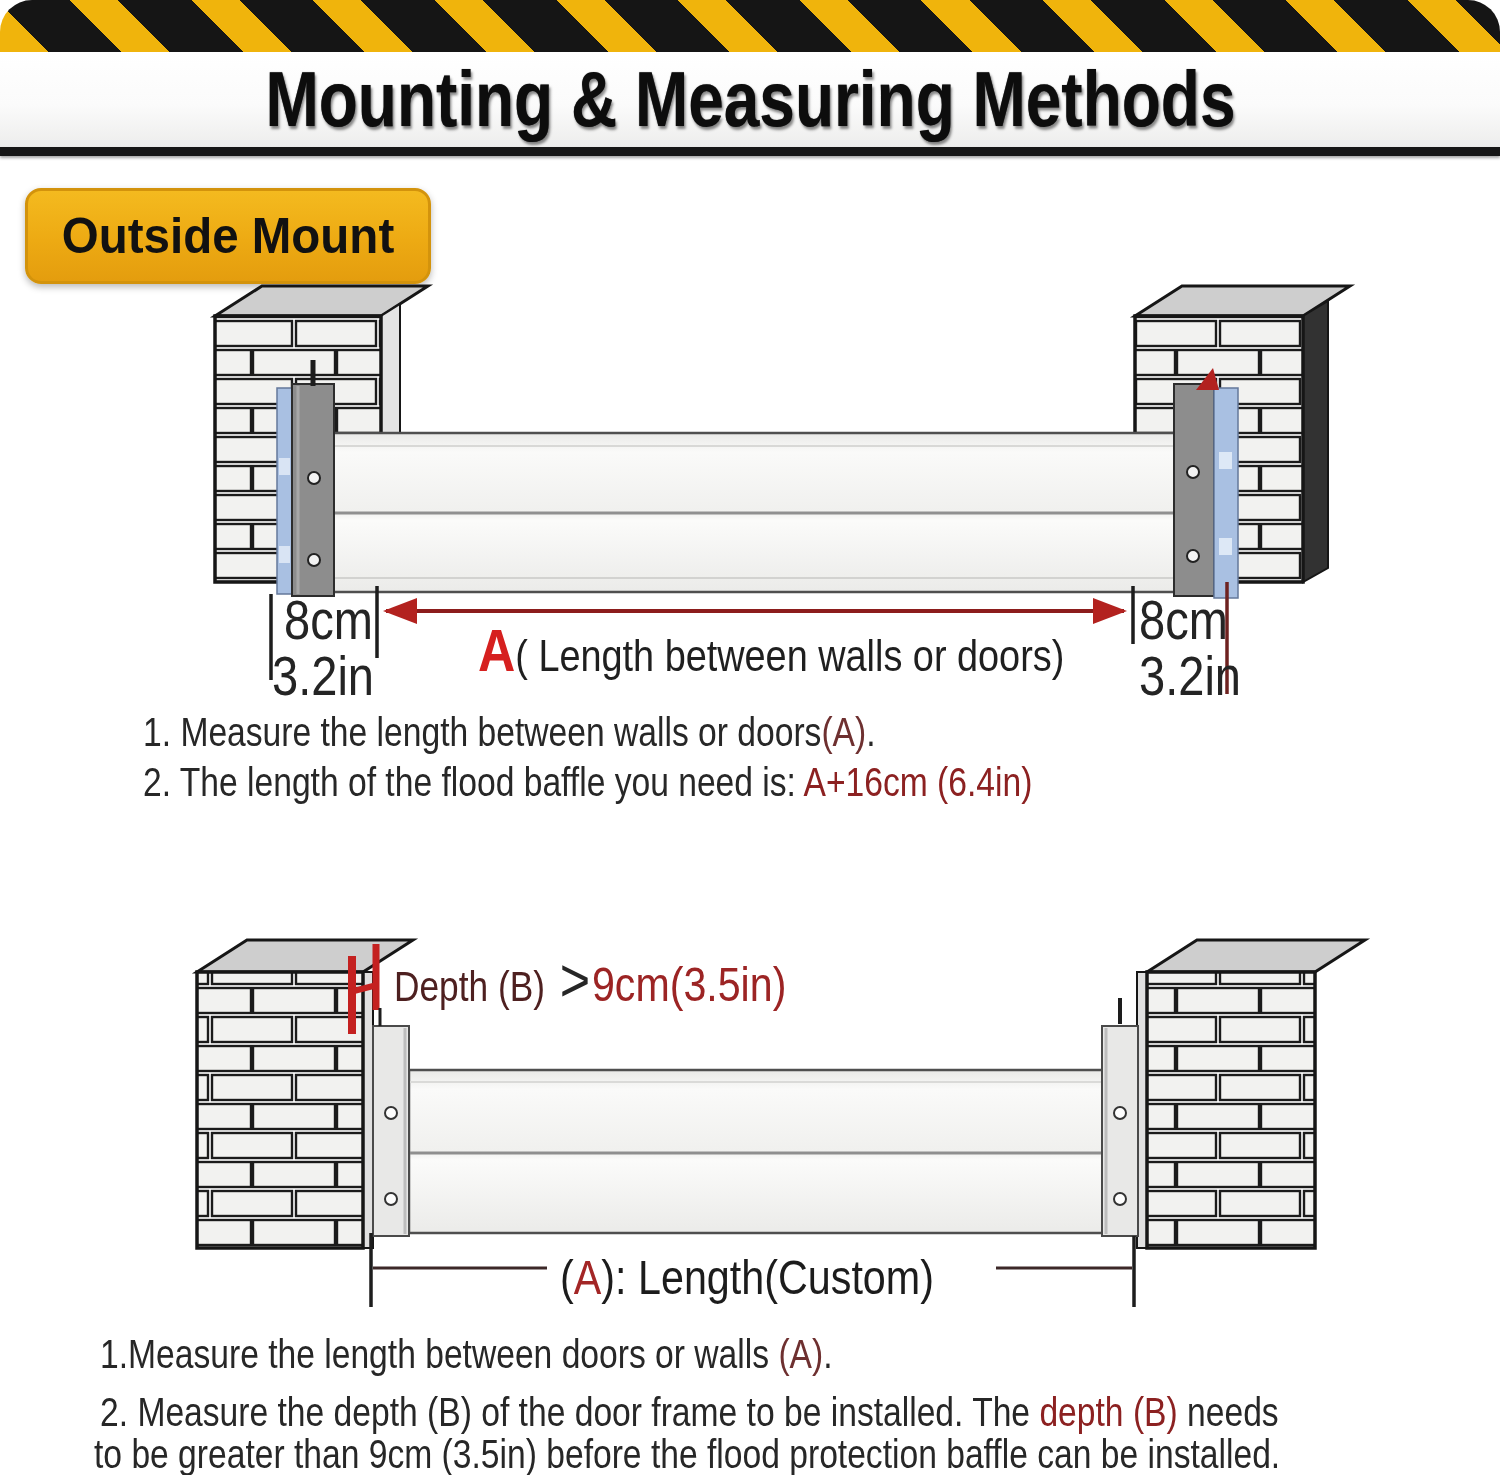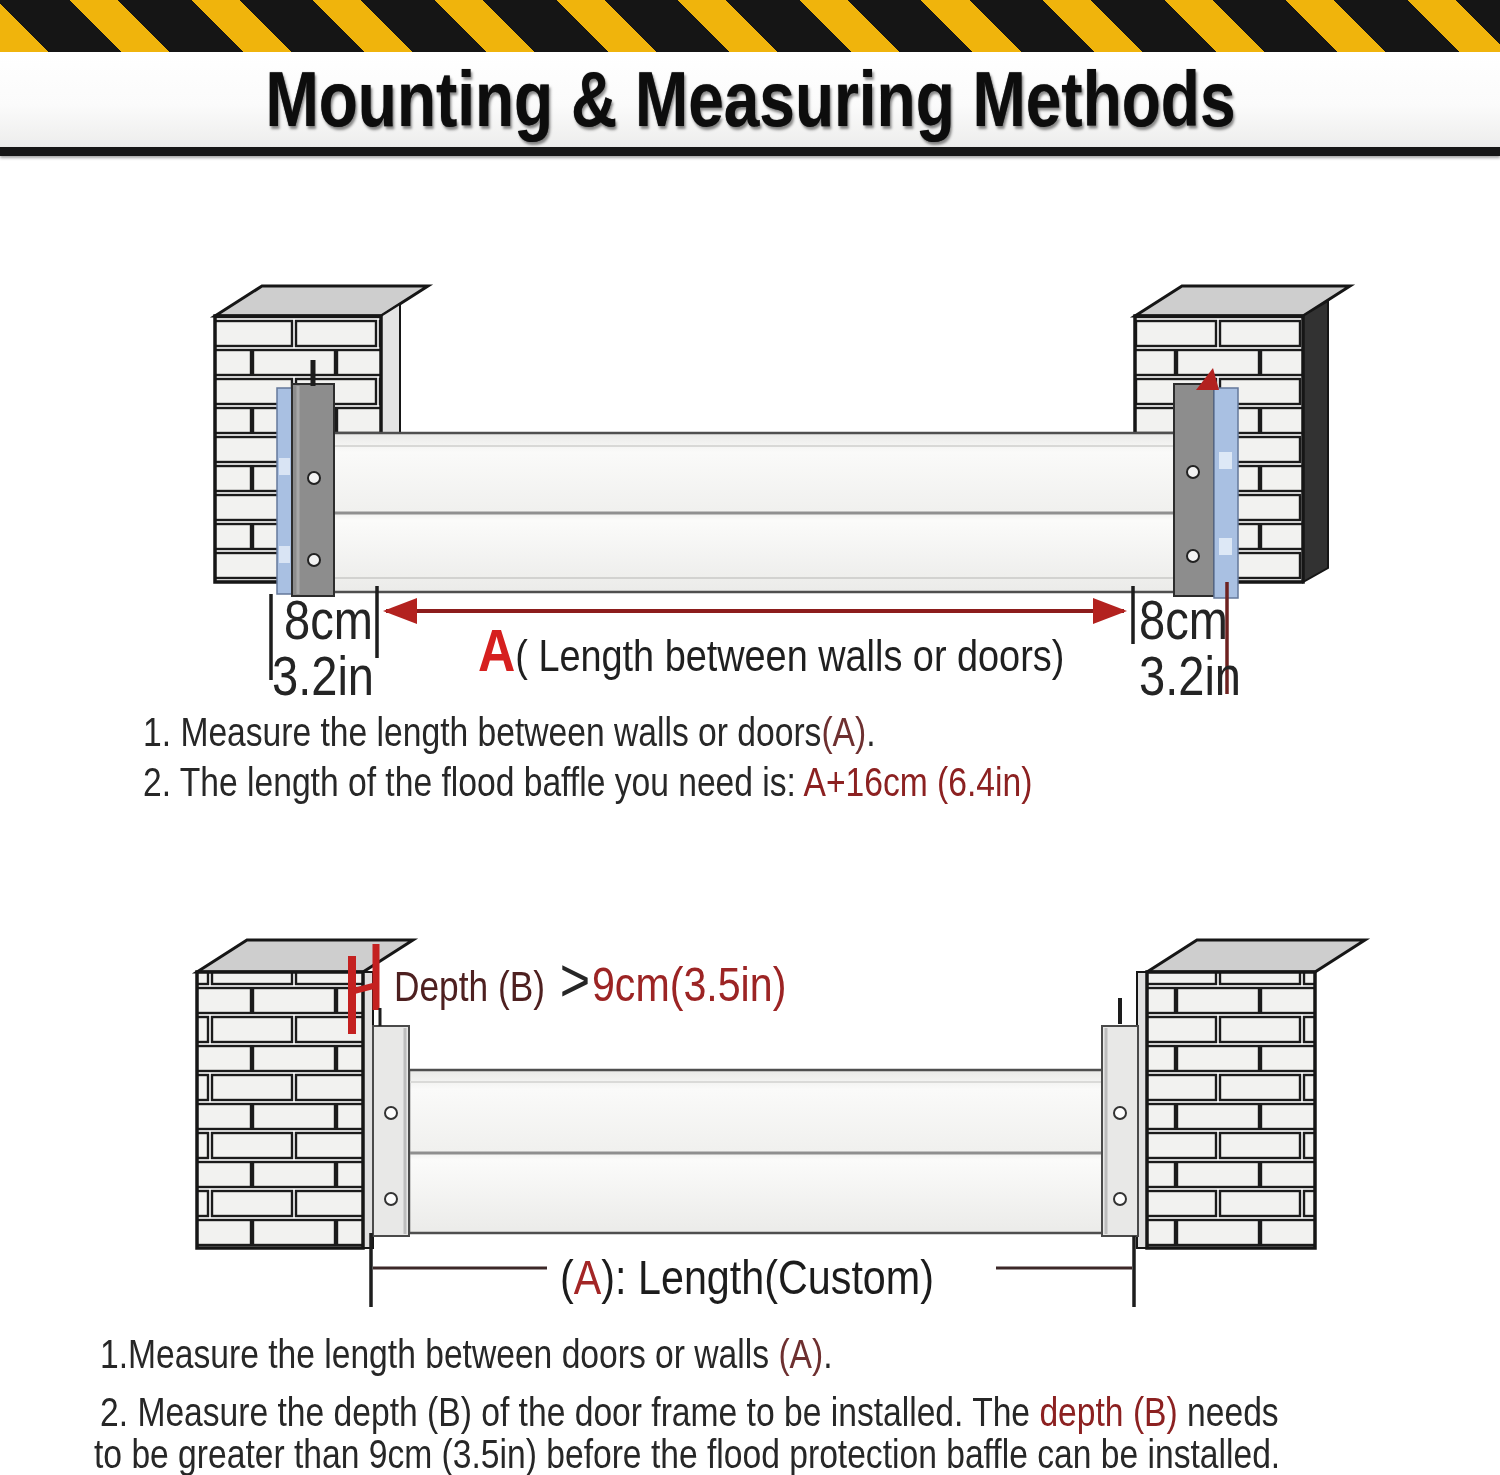--- a/index.html
+++ b/index.html
@@ -1,17 +1,17 @@
 <!DOCTYPE html>
 <html><head>
 <meta charset="utf-8">
 <style>
   html,body{margin:0;padding:0;background:#ffffff;}
   .page{position:relative;width:1500px;height:1475px;background:#ffffff;overflow:hidden;
-        font-family:"Liberation Sans",sans-serif;}
+        font-family:"Liberation Sans",sans-serif;border-radius:32px;}
 
   
   .stripes{position:absolute;left:0;top:0;width:100%;height:52px;
            background:repeating-linear-gradient(45deg,#f0b40c 0 34px,#151515 34px 86px);
            box-shadow:0 2px 4px rgba(0,0,0,.25);}
   .title-band{position:absolute;left:0;top:52px;width:100%;height:95px;
               background:linear-gradient(180deg,#ffffff 0%,#fbfbfb 55%,#ededec 100%);
               display:flex;align-items:center;justify-content:center;}
   .title{margin:0;font-size:78px;font-weight:bold;color:#0d0d0d;white-space:nowrap;
          transform:scaleX(0.82);letter-spacing:0px;
@@ -57,20 +57,23 @@
 
 <div class="page">
 
   <div class="stripes"></div>
 
   <div class="title-band">
     <h1 class="title">Mounting &amp; Measuring Methods</h1>
   </div>
   <div class="title-bar"></div>
 
+  <div class="badge badge-outside">
+    <span>Outside Mount</span>
+  </div>
 
   <svg class="diag diag-outside" viewBox="0 278 1500 425" preserveAspectRatio="none">
     <defs>
       <pattern id="brickO" width="84" height="58" patternUnits="userSpaceOnUse">
         <rect x="0" y="0" width="84" height="58" fill="#ffffff"></rect>
         <g fill="#f2f2f0" stroke="#1b1b1b" stroke-width="2.4">
           <rect x="1" y="2" width="82" height="25"></rect>
           <rect x="-42" y="31" width="82" height="25"></rect>
           <rect x="44" y="31" width="82" height="25"></rect>
         </g>

